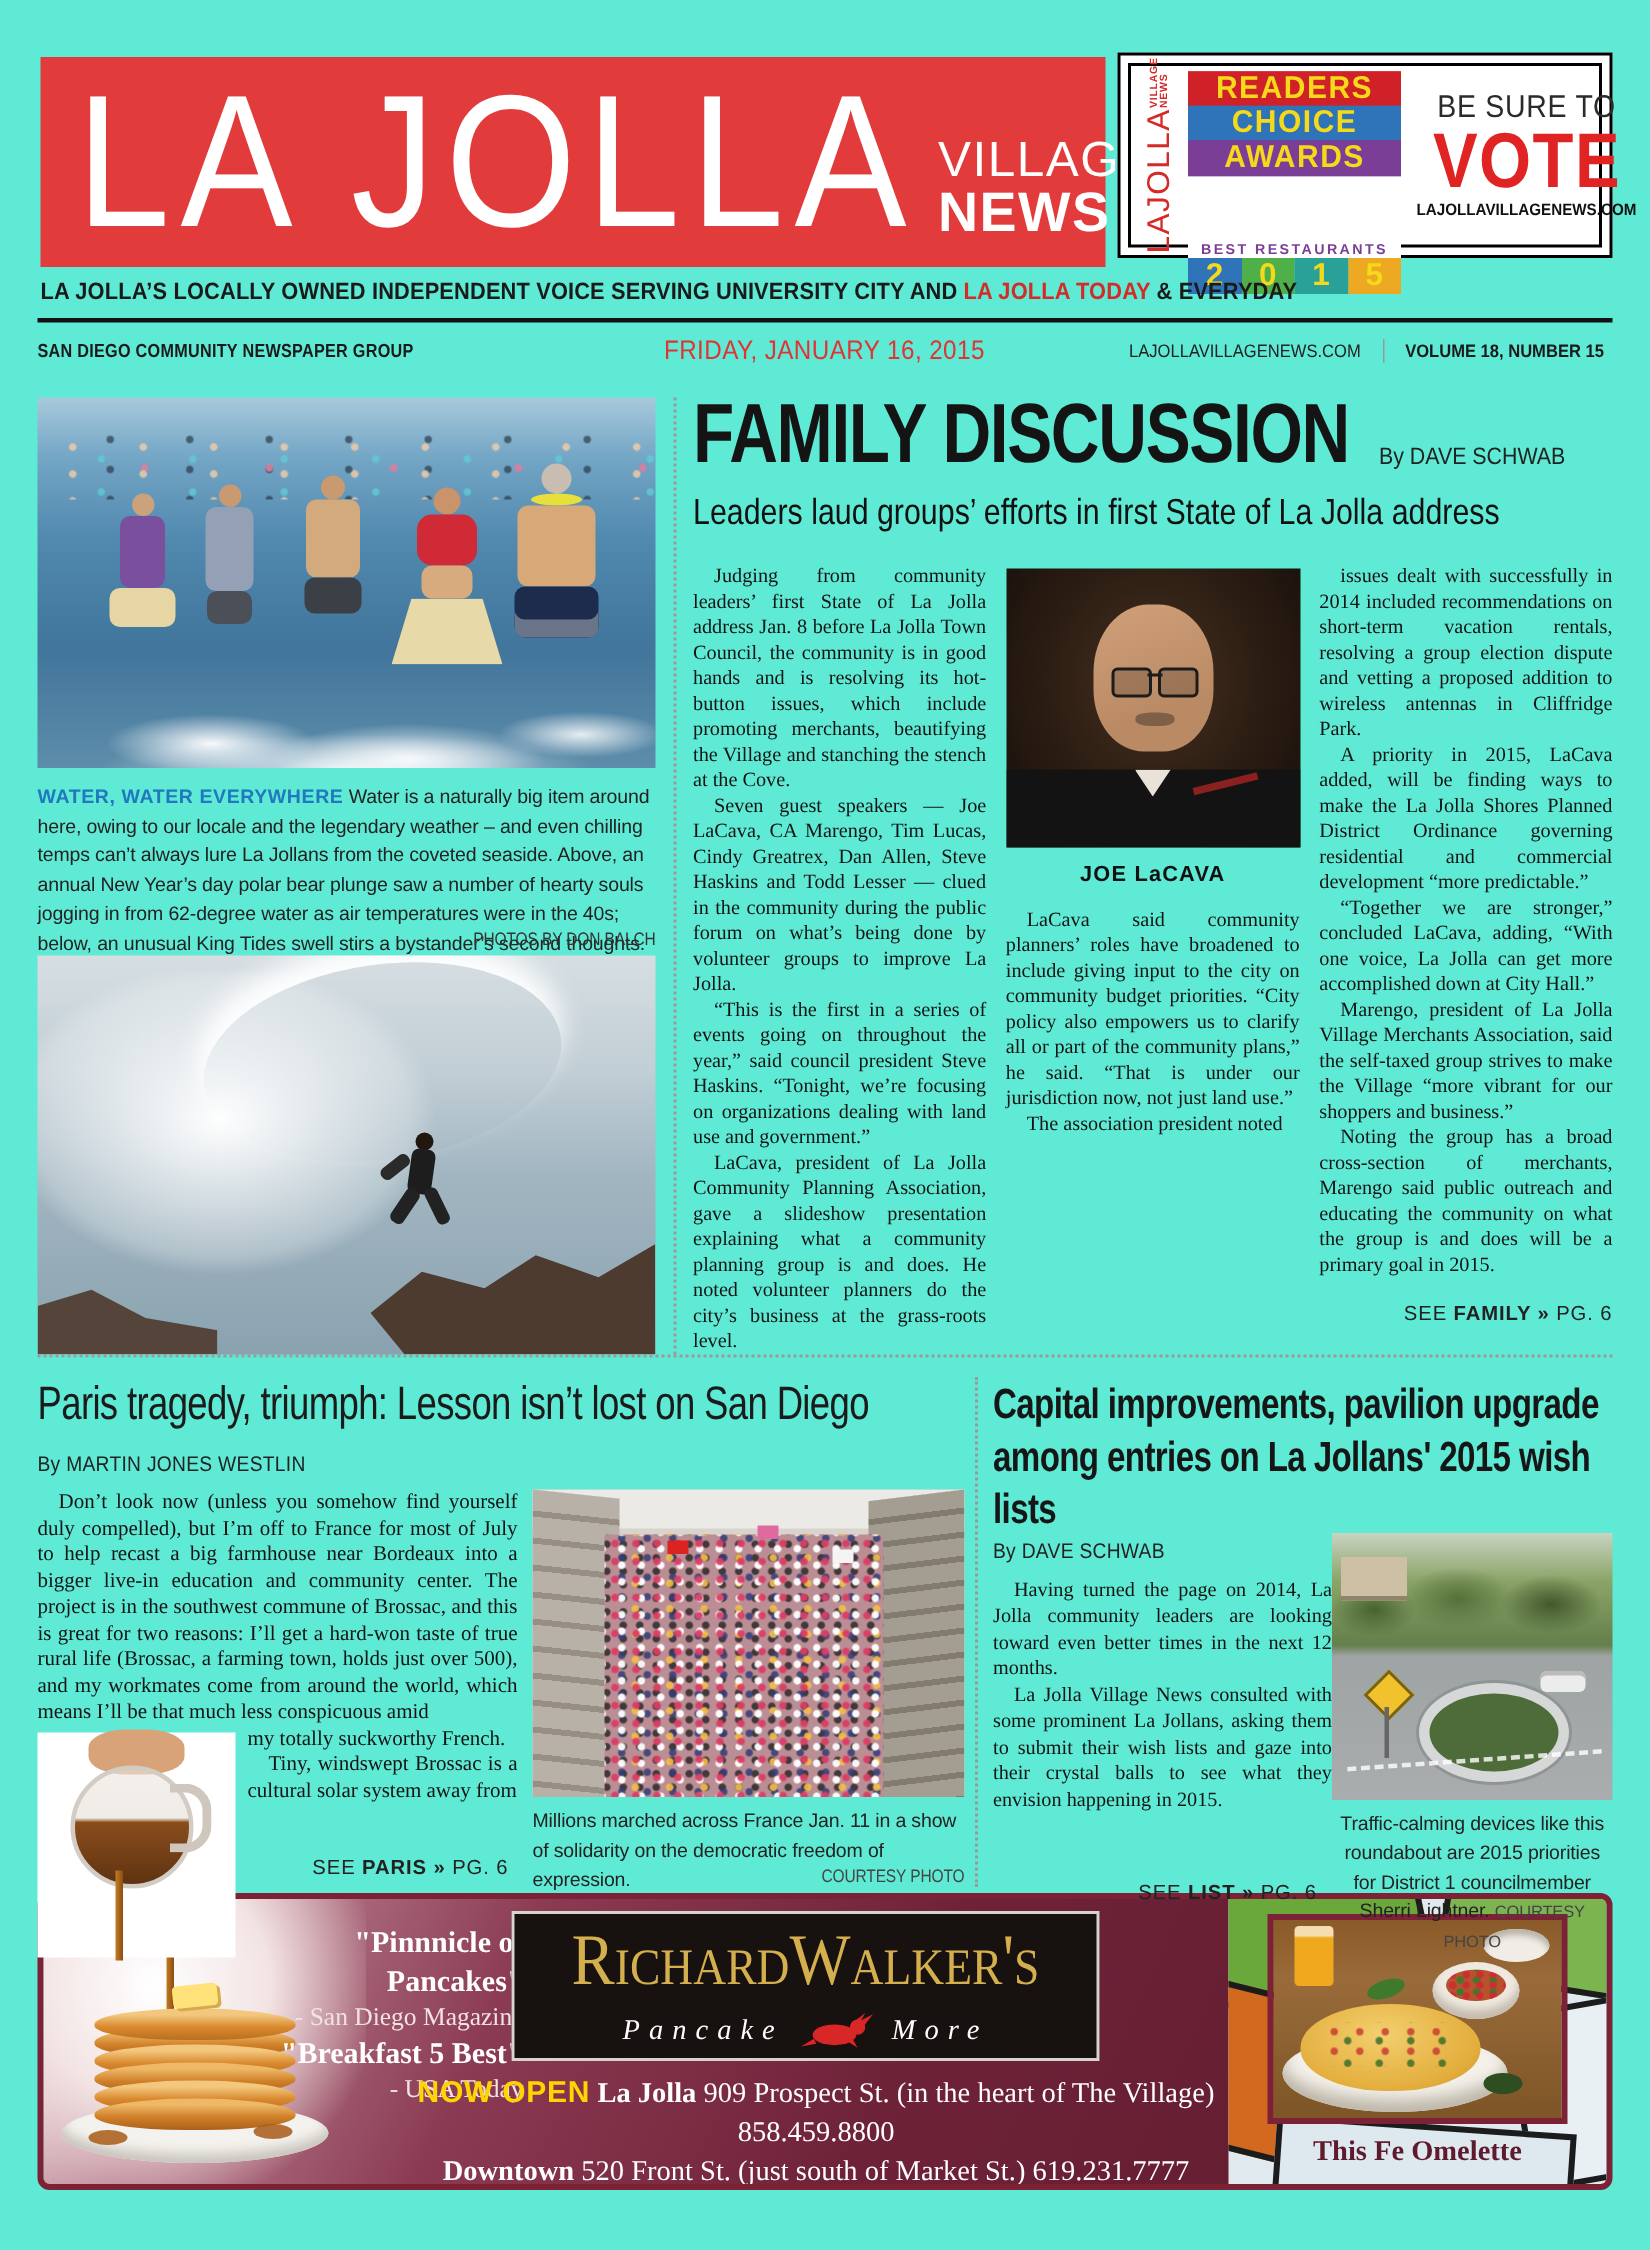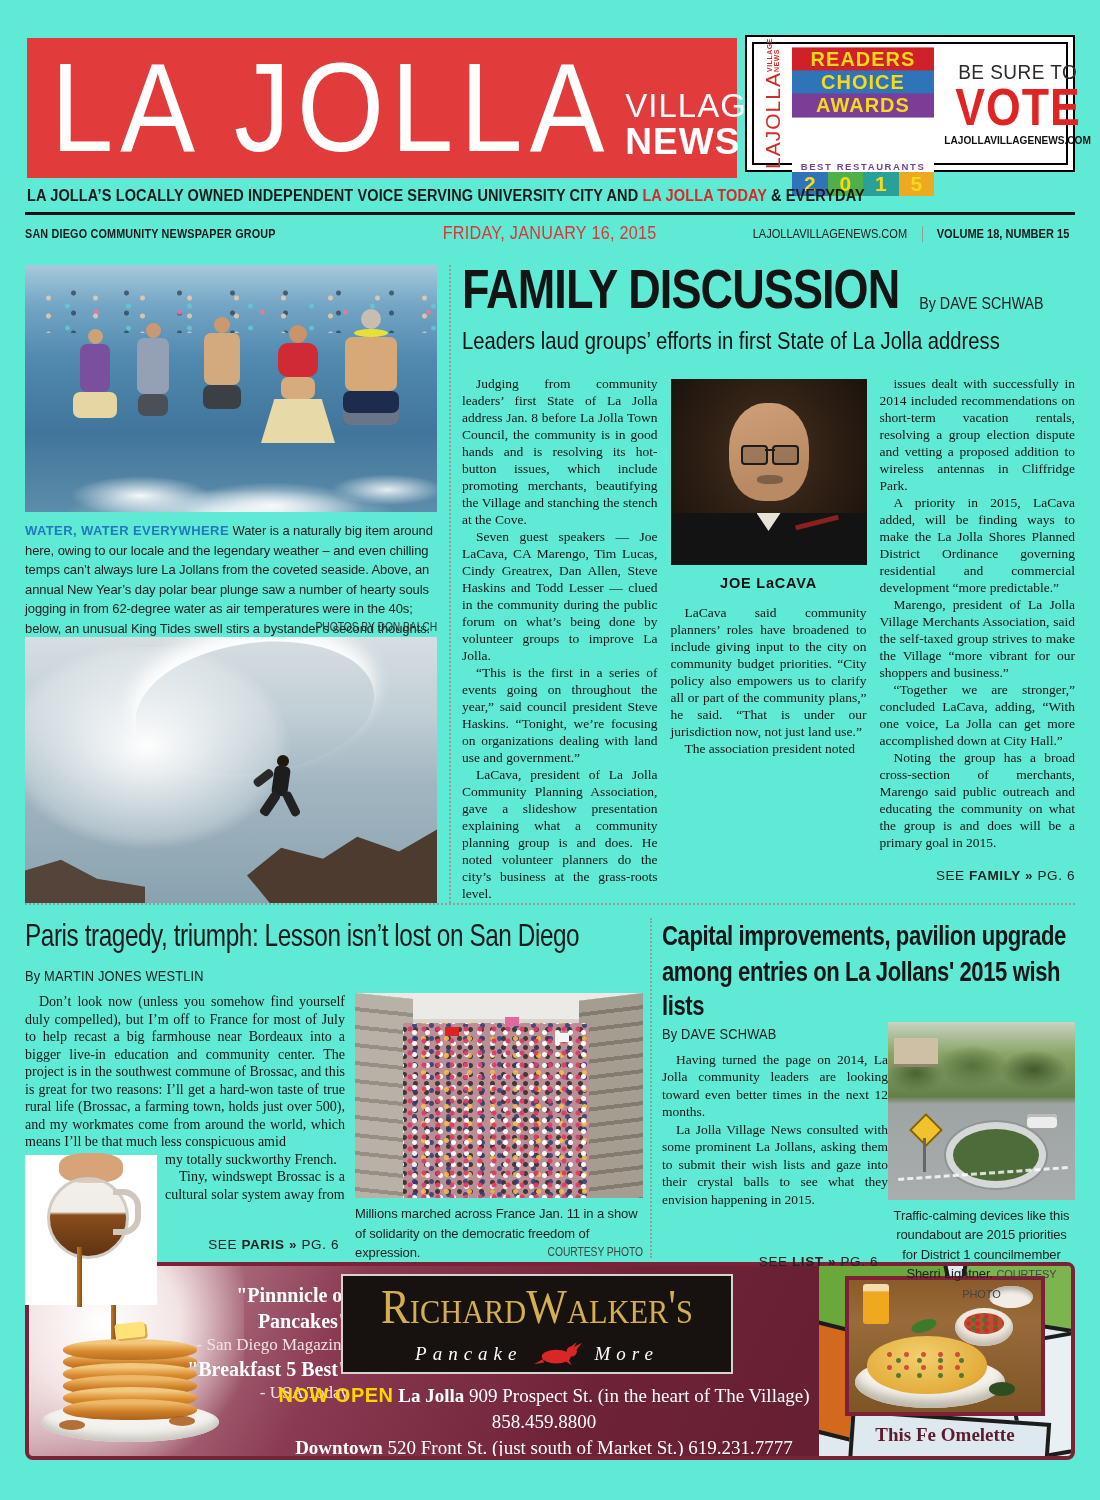--- a/index.html
+++ b/index.html
@@ -351,22 +351,22 @@
             <div class="lc-collar"></div>
             <div class="lc-trim"></div>
           </div>
           <div class="lacava-cap">JOE LaCAVA</div>
           <p>LaCava said community planners’ roles have broadened to include giving input to the city on community budget priorities. “City policy also empowers us to clarify all or part of the community plans,” he said. “That is under our jurisdiction now, not just land use.”</p>
           <p>The association president noted</p>
         </div>
         <div class="bcol">
           <p>issues dealt with successfully in 2014 included recommendations on short-term vacation rentals, resolving a group election dispute and vetting a proposed addition to wireless antennas in Cliffridge Park.</p>
           <p>A priority in 2015, LaCava added, will be finding ways to make the La Jolla Shores Planned District Ordinance governing residential and commercial development “more predictable.”</p>
+          <p>“Together we are stronger,” concluded LaCava, adding, “With one voice, La Jolla can get more accomplished down at City Hall.”</p>
           <p>Marengo, president of La Jolla Village Merchants Association, said the self-taxed group strives to make the Village “more vibrant for our shoppers and business.”</p>
-          <p>“Together we are stronger,” concluded LaCava, adding, “With one voice, La Jolla can get more accomplished down at City Hall.”</p>
           <p>Noting the group has a broad cross-section of merchants, Marengo said public outreach and educating the community on what the group is and does will be a primary goal in 2015.</p>
           <div class="jump"><span>SEE </span><b>FAMILY »</b><span> PG. 6</span></div>
         </div>
       </div>
     </div>
   </div>
 
   <div id="hdots"></div>
 
   <div id="bottom-section">

